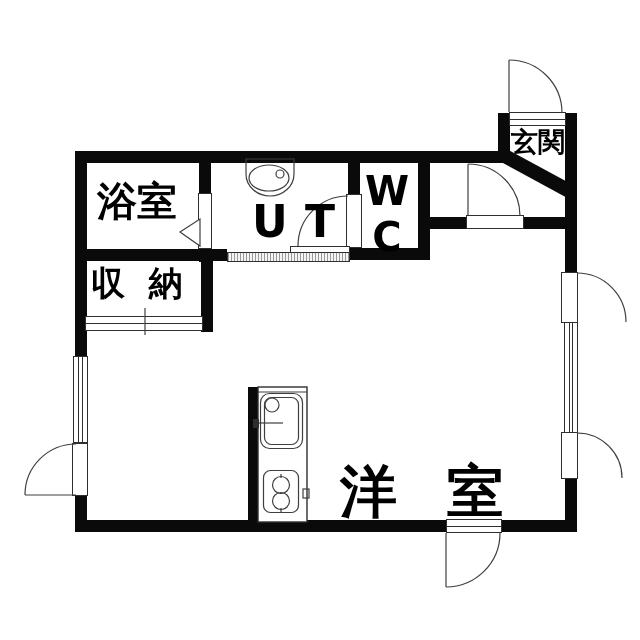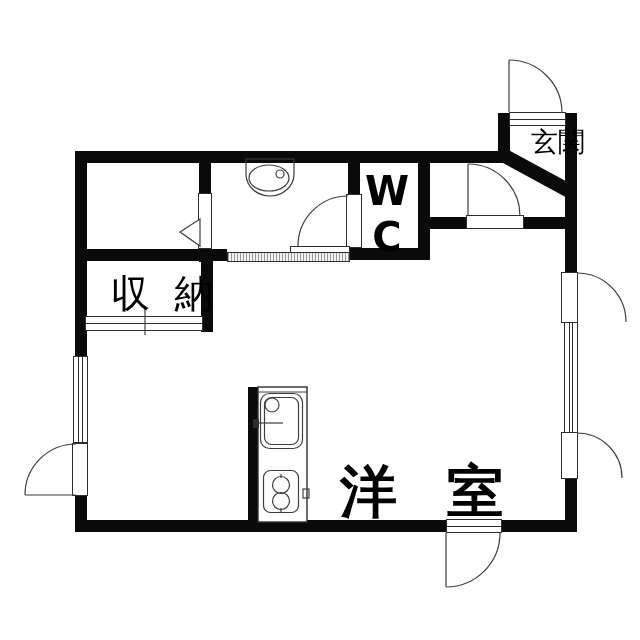--- a/index.html
+++ b/index.html
@@ -8,23 +8,23 @@
   .wall{position:absolute;background:#0a0a0a;}
   .jamb{position:absolute;background:#fff;border:1px solid #2e2e2e;box-sizing:border-box;}
   .split-h{background:#fff linear-gradient(#2e2e2e,#2e2e2e) center/100% 1px no-repeat;}
   .window-v::before,.window-v::after{content:"";position:absolute;top:0;bottom:0;width:1px;background:#2e2e2e;}
   .window-v::before{left:30%}
   .window-v::after{left:58%}
   .hatch{position:absolute;border:1px solid #2e2e2e;box-sizing:border-box;
          background:repeating-linear-gradient(90deg,#9a9a9a 0 1px,#f4f4f4 1px 3px);}
   svg.lines{position:absolute;left:0;top:0;pointer-events:none;}
   .thin{stroke:#3f3f3f;stroke-width:1.2;fill:none;}
-  .lbl{position:absolute;font-weight:400;white-space:pre;line-height:1;padding-left:20px;}
+  .lbl{position:absolute;font-weight:700;white-space:pre;line-height:1;}
   .lbl-bath{left:97px;top:181px;font-size:40px;}
-  .lbl-storage{left:91px;top:266px;font-size:39px;word-spacing:12px;margin-top:8px;}
+  .lbl-storage{left:91px;top:266px;font-size:34px;word-spacing:12px;}
   .lbl-ut{left:252px;top:200px;font-size:44px;word-spacing:2px;}
   .lbl-wc{left:360px;top:168px;width:54px;text-align:center;font-size:40px;line-height:46px;font-weight:700;position:absolute;}
   .lbl-genkan{left:511px;top:128px;font-size:27px;}
   .lbl-main{left:340px;top:318px;position:absolute;font-weight:700;font-size:57px;line-height:66px;white-space:pre;}
   .lbl-main .l1{word-spacing:30px;display:block;margin-top:8px;}
 </style>
 </head>
 <body>
 
 <div class="plan">
@@ -118,21 +118,23 @@
     <g>
       <rect class="thin" x="263.5" y="470.5" width="35" height="42" rx="7"></rect>
       <circle class="thin" cx="281" cy="485" r="8.5"></circle>
       <circle class="thin" cx="281" cy="501" r="8.5"></circle>
       <line class="thin" x1="281" y1="474" x2="281" y2="478"></line>
       <line class="thin" x1="281" y1="508" x2="281" y2="512"></line>
       <rect class="thin" x="303" y="489" width="6" height="9"></rect>
     </g>
   </svg>
 
+  <div class="lbl lbl-bath">浴室</div>
   <div class="lbl lbl-storage">収 納</div>
+  <div class="lbl lbl-ut">U T</div>
   <div class="lbl-wc">
     <div>W</div>
     <div>C</div>
   </div>
   <div class="lbl lbl-genkan">玄関</div>
   <div class="lbl-main">
     <span class="l1">洋 室</span>
     
   </div>
 

